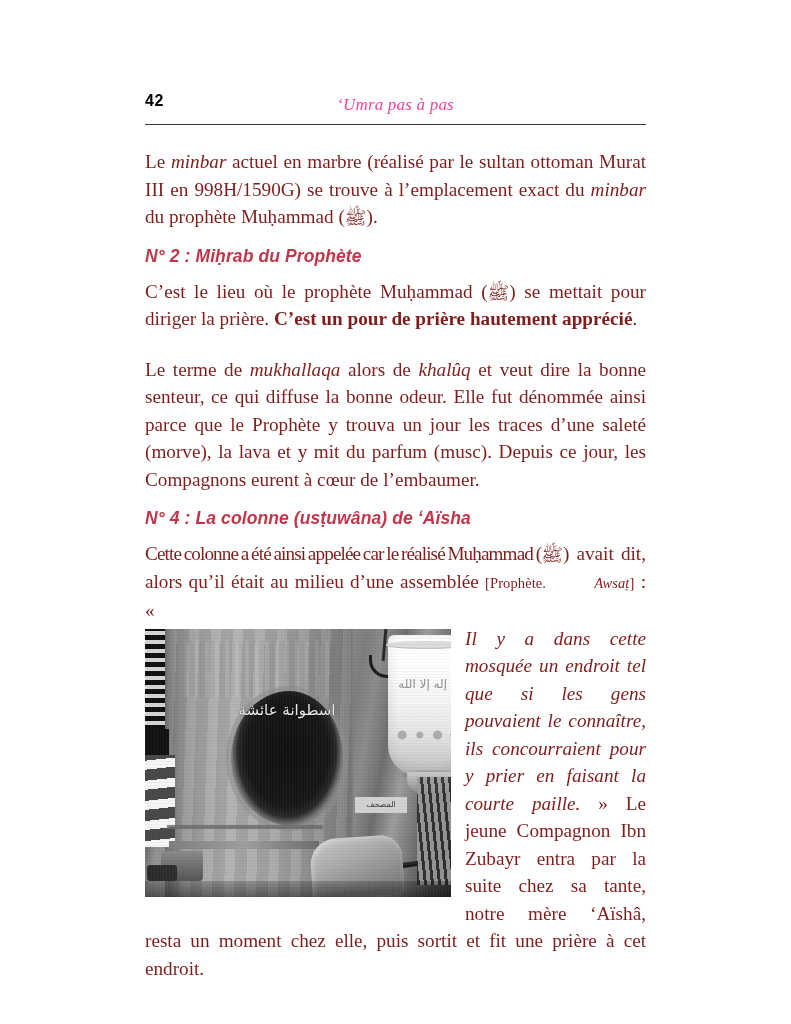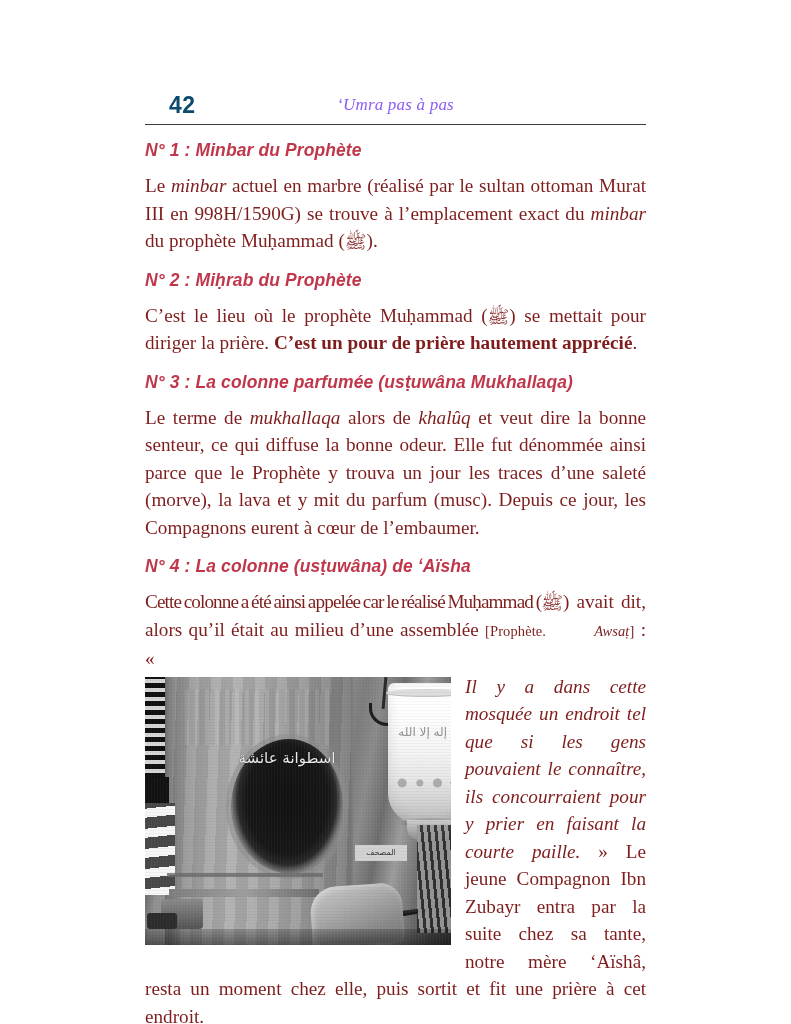--- a/index.html
+++ b/index.html
@@ -32,35 +32,34 @@
     top: 92px;
     width: 501px;
     height: 30px;
   }
   .folio {
     position: absolute;
     left: 0;
     top: 0;
     font-family: "Liberation Sans", sans-serif;
     font-weight: bold;
-    font-size: 23px;
+    font-size: 16px;
     letter-spacing: 0.5px;
-    color: #0c4a6e;
-    margin-left: 24px;
+    color: #000000;
   }
   .head-title {
     position: absolute;
     left: 0;
     right: 0;
     top: 3px;
     text-align: center;
     font-family: "Liberation Serif", serif;
     font-style: italic;
     font-size: 17px;
-    color: #8b5cf6;
+    color: #ec4899;
     letter-spacing: 0.2px;
   }
   .head-rule {
     position: absolute;
     left: 145px;
     top: 124px;
     width: 501px;
     height: 1px;
     background: #3a3a3a;
   }
@@ -401,31 +400,29 @@
 <div class="page">
 
   <div class="running-head">
     <span class="folio">42</span>
     <span class="head-title">ʻUmra pas à pas</span>
   </div>
   <div class="head-rule"></div>
 
   <div class="content">
 
-    <h2 class="sec-head" style="color: rgb(192, 55, 75);">N°  1 : Minbar du Prophète</h2>
     <div class="gap-after-head"></div>
     <p class="body-par"><span>Le </span><i>minbar</i><span> actuel en marbre (réalisé par le sultan ottoman Murat III en 998H/1590G) se trouve à l’emplacement exact du </span><i>minbar</i><span> du prophète Muḥammad (</span><span class="pbuh">ﷺ</span><span>).</span></p>
 
     <div class="gap-before-head"></div>
     <h2 class="sec-head" style="color: rgb(192, 55, 75);">N°  2 : Miḥrab du Prophète</h2>
     <div class="gap-after-head"></div>
     <p class="body-par"><span>C’est le lieu où le prophète Muḥammad (</span><span class="pbuh">ﷺ</span><span>) se mettait pour diriger la prière. </span><b>C’est un pour de prière hautement apprécié</b><span>.</span></p>
 
     <div class="gap-before-head"></div>
-    <h2 class="sec-head" style="color: rgb(192, 55, 75);">N°  3 : La colonne parfumée (usṭuwâna Mukhallaqa)</h2>
     <div class="gap-after-head"></div>
     <p class="body-par"><span>Le terme de </span><i>mukhallaqa</i><span> alors de </span><i>khalûq</i><span> et veut dire la bonne senteur, ce qui diffuse la bonne odeur. Elle fut dénommée ainsi parce que le Prophète y trouva un jour les traces d’une saleté (morve), la lava et y mit du parfum (musc). Depuis ce jour, les Compagnons eurent à cœur de l’embaumer.</span></p>
 
     <div class="gap-before-head"></div>
     <h2 class="sec-head" style="color: rgb(192, 55, 75);">N°  4 : La colonne (usṭuwâna) de ʻAïsha</h2>
     <div class="gap-after-head"></div>
 
     <p class="body-par"><span class="tight">Cette colonne a été ainsi appelée car le réalisé Muḥammad (</span><span class="pbuh">ﷺ</span><span>) avait dit, alors qu’il était au milieu d’une assemblée </span><span class="cite"><span>[Prophète. </span><i>Awsaṭ</i><span>]</span></span><span> : « </span></p>
 
     <div class="clearfix">

